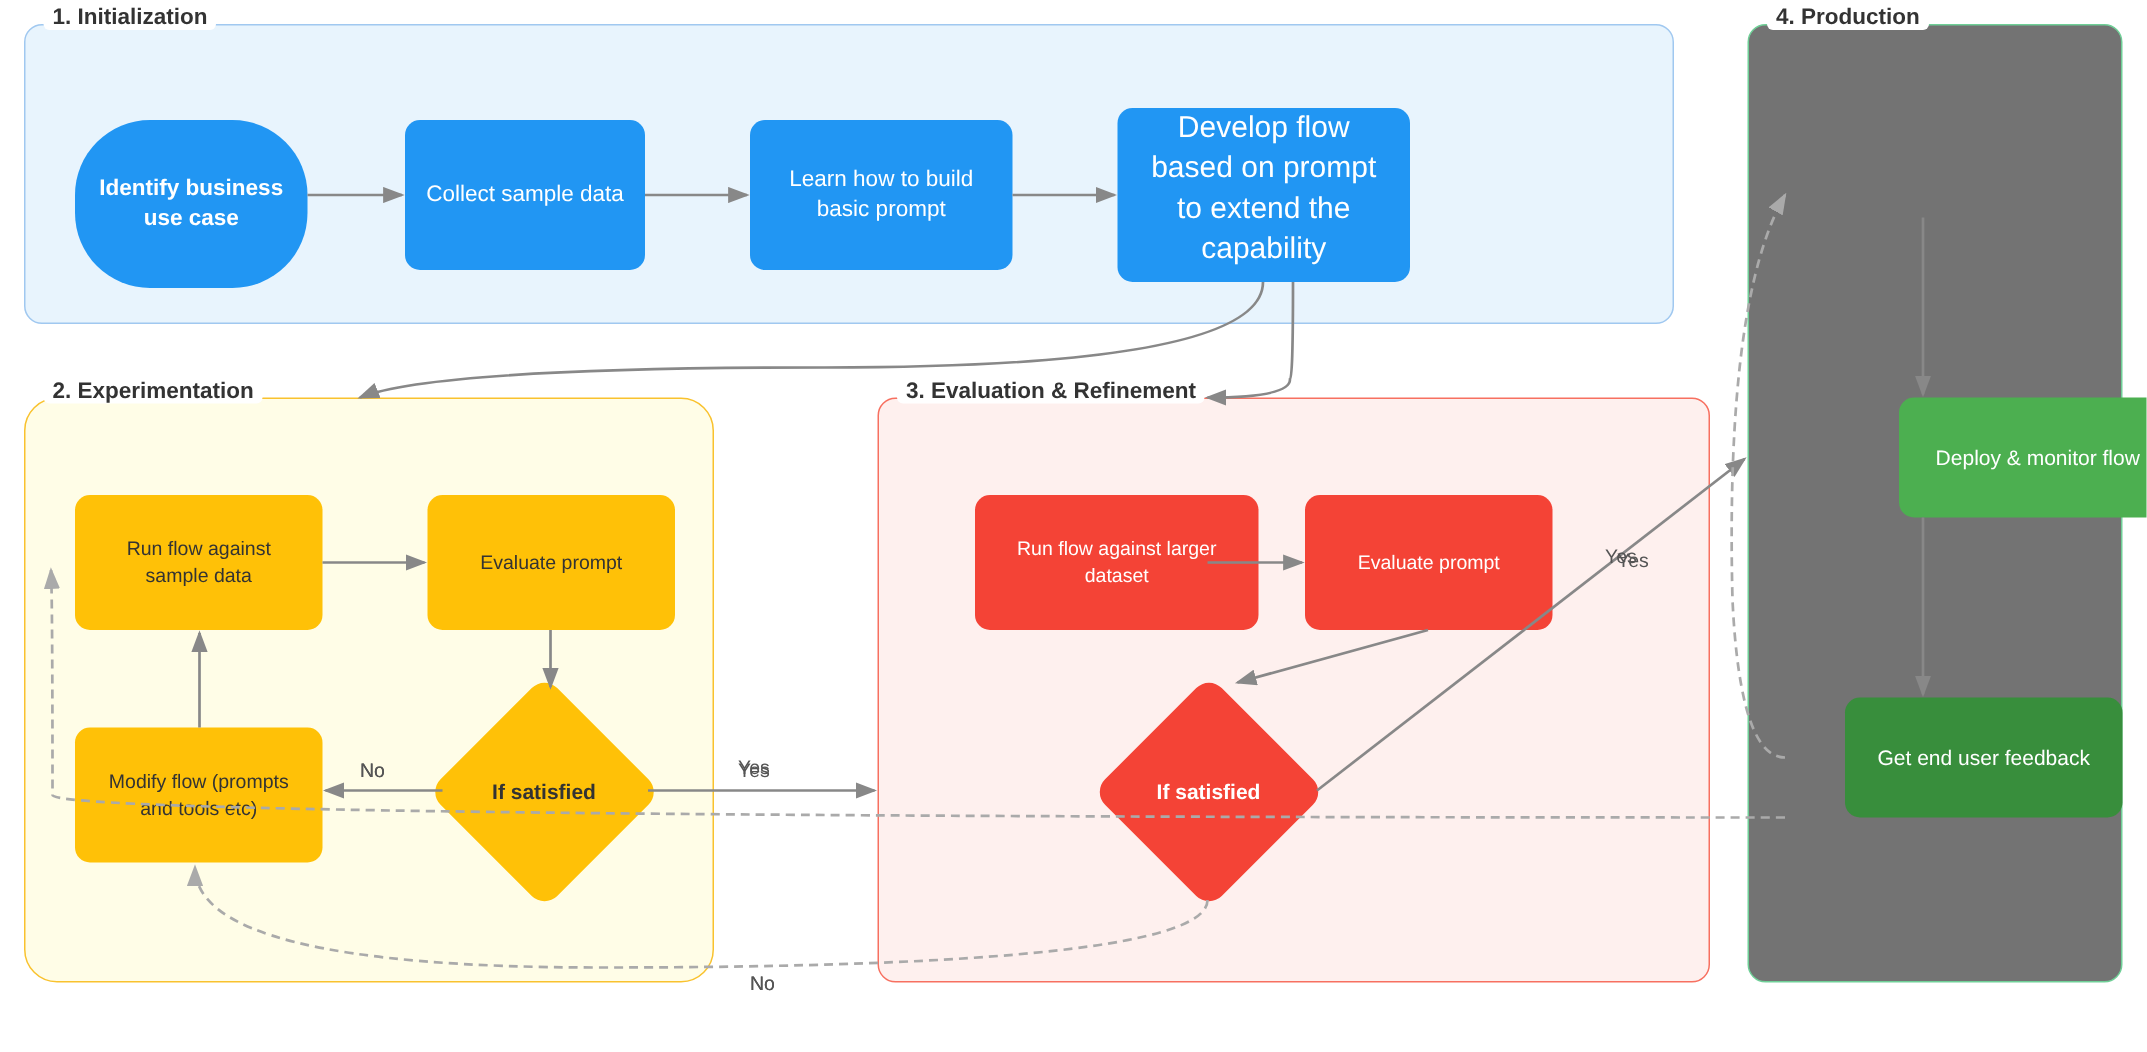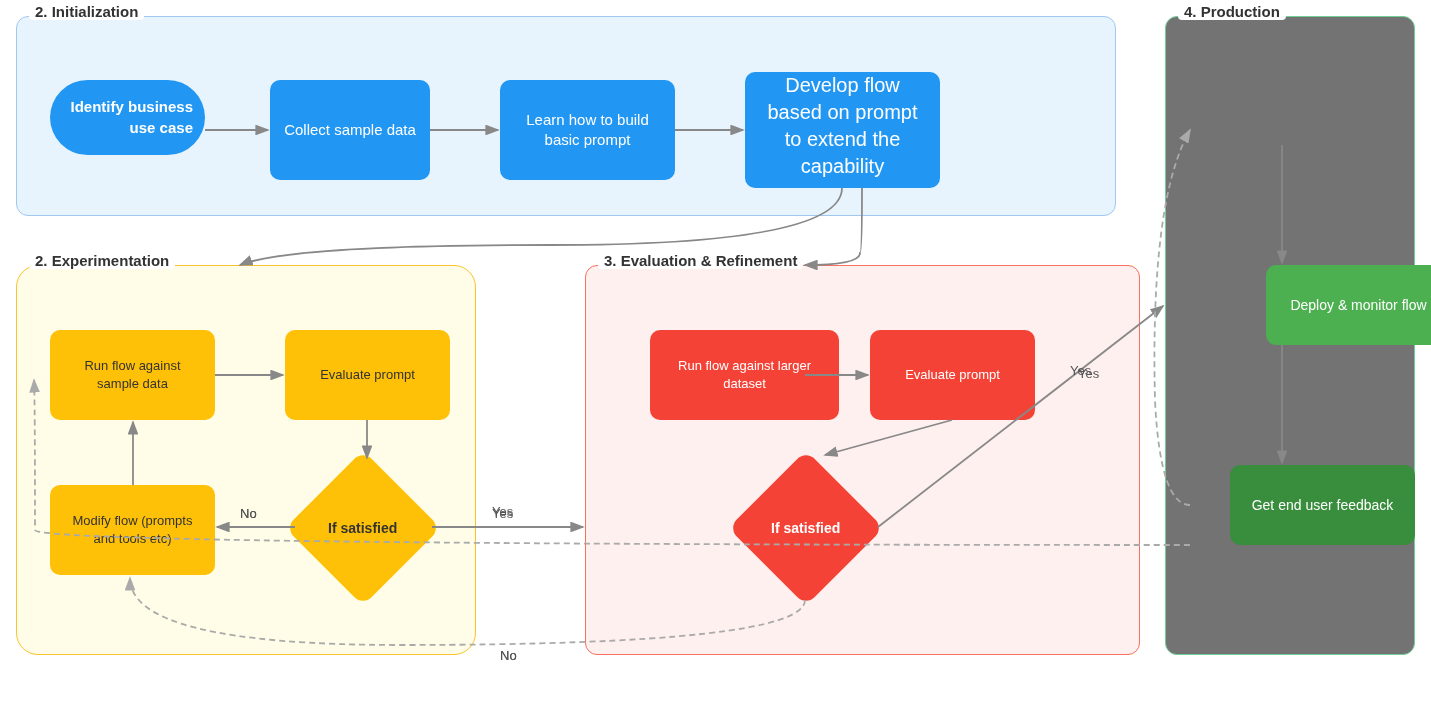--- a/index.html
+++ b/index.html
@@ -148,36 +148,36 @@
       fill: #555;
       font-family: -apple-system, BlinkMacSystemFont, 'Segoe UI', sans-serif;
     }
   </style>
 </head>
 <body>
 
 <div class="diagram-container">
 
   <div class="section-box sec-init">
-    <span class="section-label">2. Initialization</span>
+    <span class="section-label">1. Initialization</span>
   </div>
 
   <div class="section-box sec-exp">
     <span class="section-label">2. Experimentation</span>
   </div>
 
   <div class="section-box sec-eval">
     <span class="section-label">3. Evaluation &amp; Refinement</span>
   </div>
 
   <div class="section-box sec-prod">
     <span class="section-label">4. Production</span>
   </div>
 
-  <div class="node node-blue node-blue-oval" style="left:50px; top:80px; width:155px; height:75px; font-size:15px; font-weight:600;text-align:right;">
+  <div class="node node-blue node-blue-oval" style="left:50px; top:80px; width:155px; height:112px; font-size:15px; font-weight:600;">
     <span>Identify business use case</span>
   </div>
 
   <div class="node node-blue" style="left:500px; top:80px; width:175px; height:100px; font-size:15px;">
     <span>Learn how to build basic prompt</span>
   </div>
 
   <div class="node node-blue" style="left:270px; top:80px; width:160px; height:100px; font-size:15px; font-weight:500;">
     <span>Collect sample data</span>
   </div>

